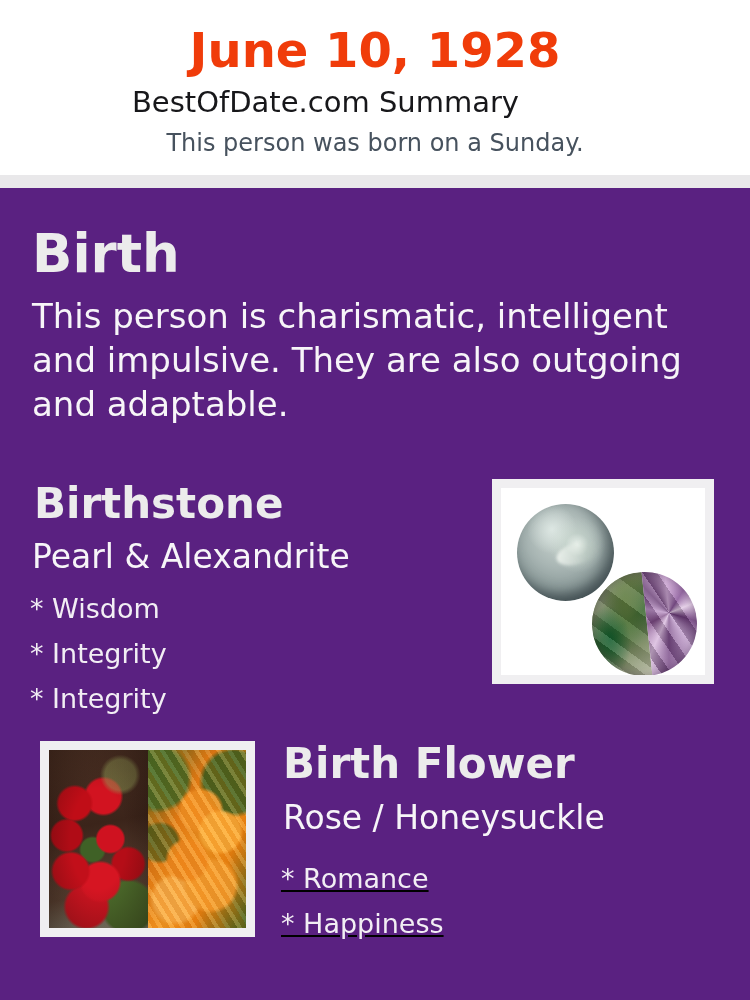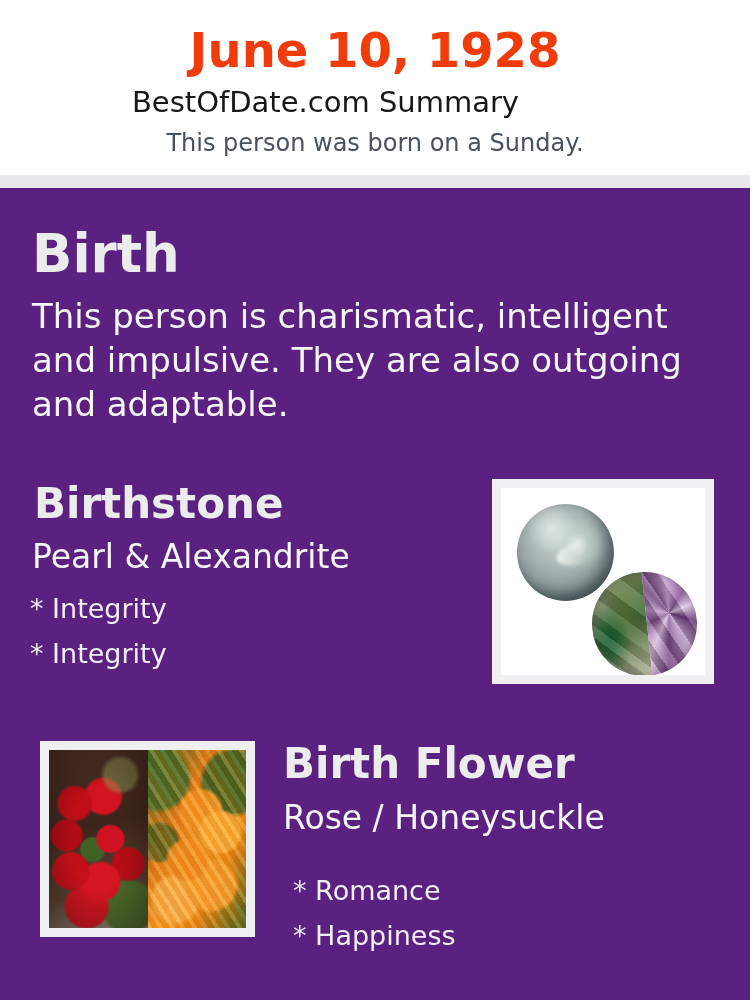--- a/index.html
+++ b/index.html
@@ -135,23 +135,24 @@
     position: absolute;
     left: 283px; top: 797px;
     font-size: 33px;
     font-weight: normal;
     line-height: 42px;
     color: #f7f5f8;
   }
   .flower-list {
     position: absolute;
     left: 281px; top: 856px;
-    margin: 12px;
+    margin: 0;
     padding: 0;
     list-style: none;
+    text-decoration: underline;
   }
   .flower-list li {
     font-size: 27px;
     line-height: 45px;
     color: #f2eef4;
     white-space: nowrap;
   }
 
   
   .frame {
@@ -312,20 +313,21 @@
   <div class="divider"></div>
 
   <div class="body-panel"></div>
 
   <div class="sign-title">Birth</div>
   <div class="sign-desc">This person is charismatic, intelligent and impulsive. They are also outgoing and adaptable.</div>
 
   <div class="stone-title">Birthstone</div>
   <div class="stone-sub">Pearl &amp; Alexandrite</div>
   <ul class="stone-list">
+    <li>* Wisdom</li>
     <li>* Integrity</li>
     <li>* Integrity</li>
   </ul>
 
   <div class="frame frame-stone">
     <div class="frame-inner stone-canvas">
       <div class="pearl"></div>
       <div class="alex">
         <div class="alex-rough"></div>
         <div class="alex-gem"></div>

